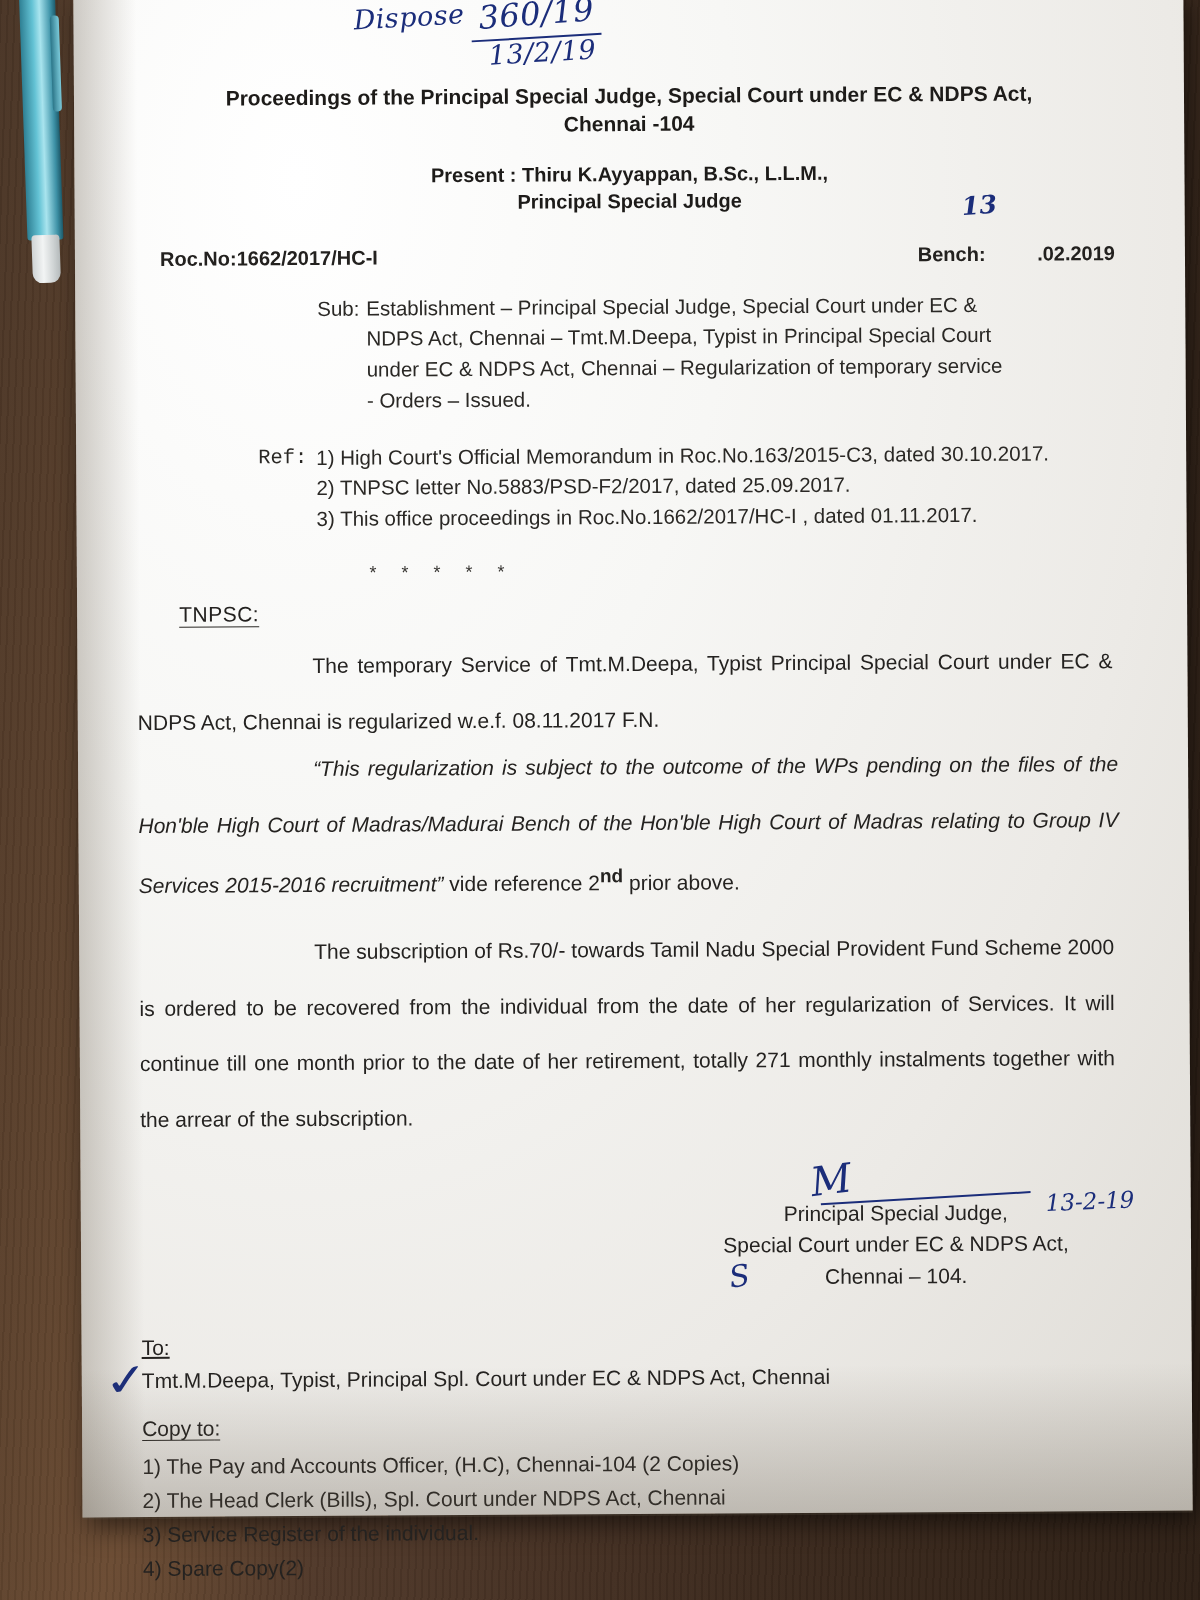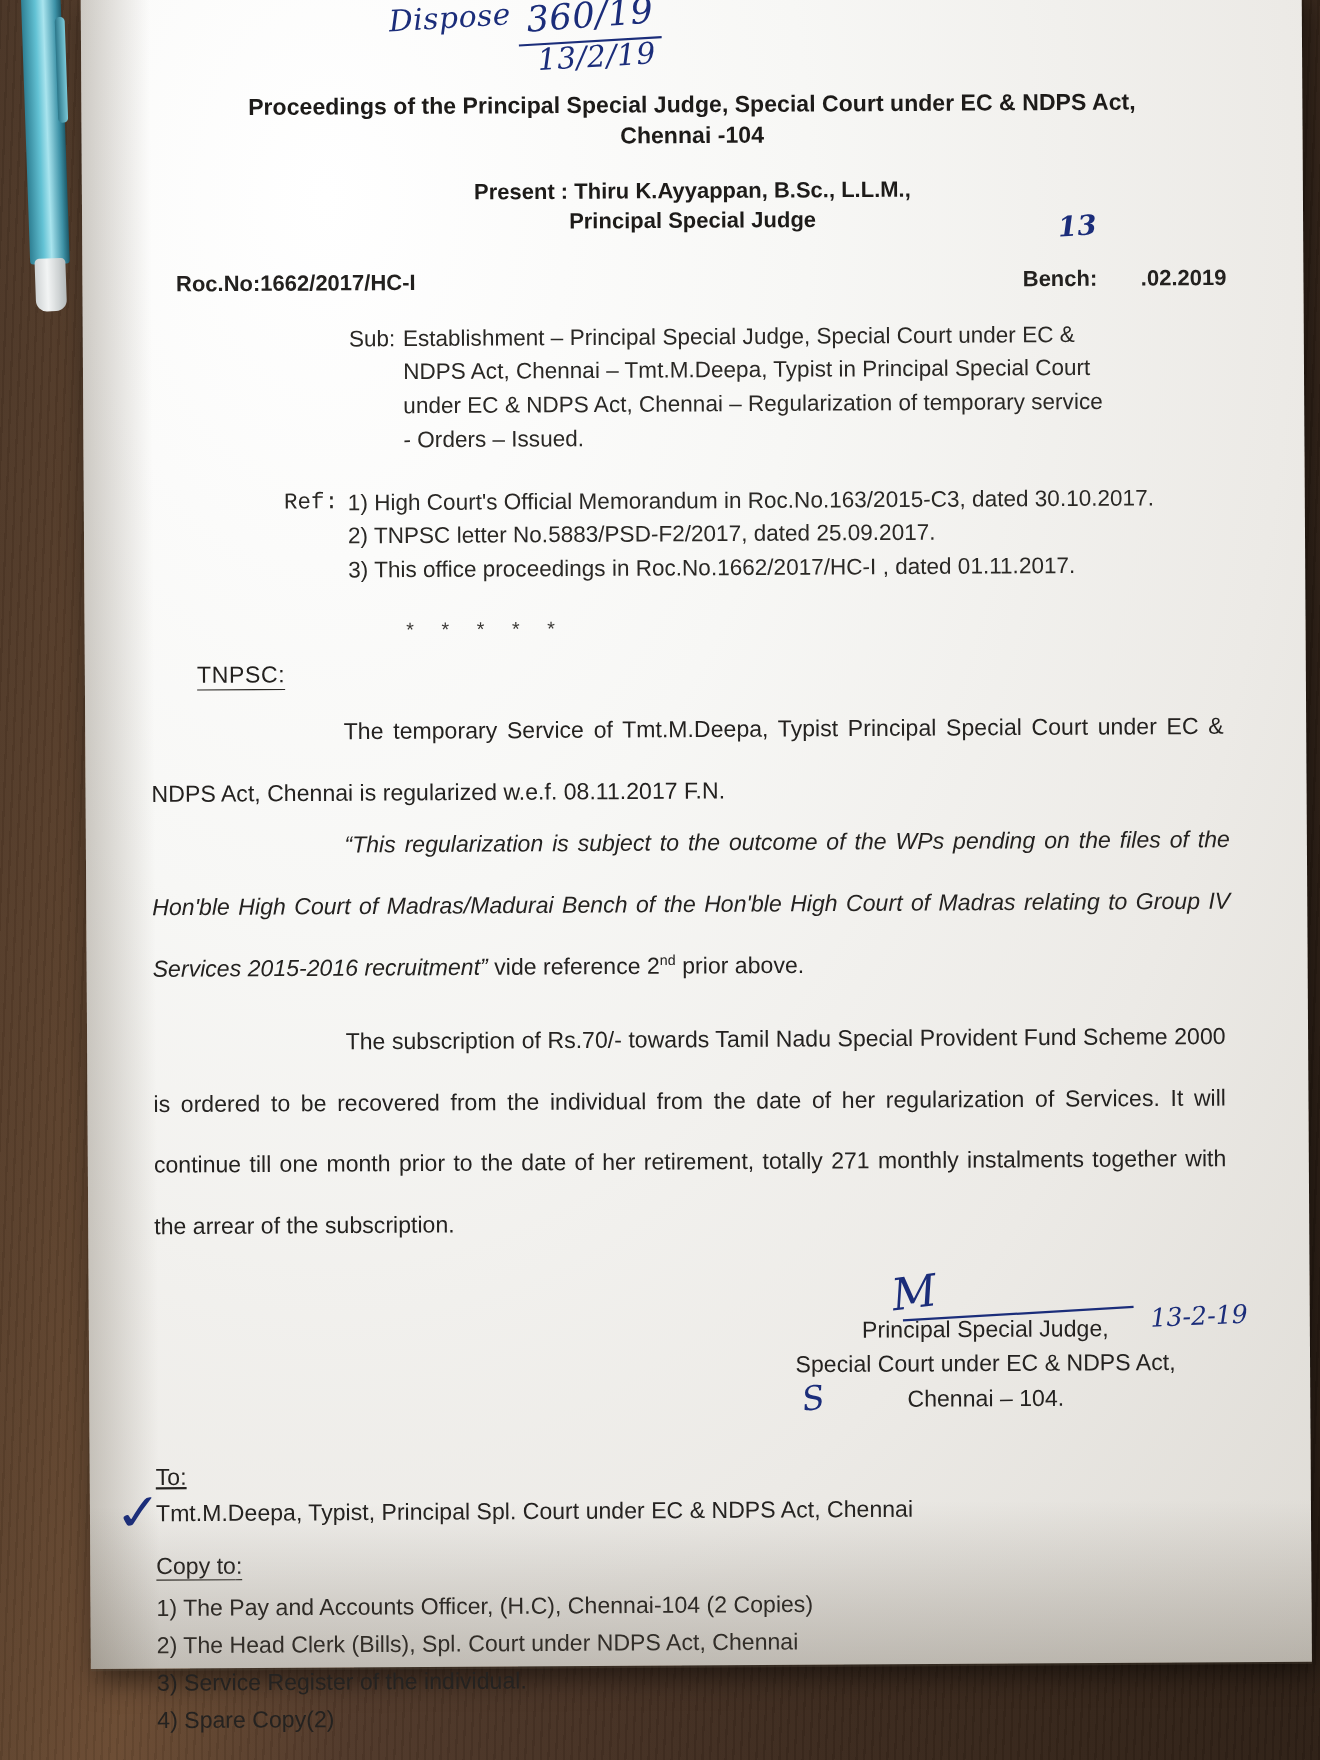--- a/index.html
+++ b/index.html
@@ -233,21 +233,21 @@
   .body-p {
     font-size: 21px;
     line-height: 2.65;
     color: #242220;
     padding: 0 35px 0 20px;
     text-align: justify;
     margin-top: 12px;
   }
   .body-p.indent { text-indent: 175px; }
   .ital { font-style: italic; }
-  .sup { font-size: 13px; vertical-align: super; }
+  .sup { font-size: 19px; vertical-align: super; font-weight: bold; }
 
   .quote-p {
     font-size: 21px;
     line-height: 2.65;
     color: #242220;
     padding: 0 30px 0 20px;
     text-align: justify;
     text-indent: 175px;
     font-style: italic;
     margin-top: -8px;
@@ -360,21 +360,21 @@
       <div class="present">
         <div>Present : Thiru K.Ayyappan, B.Sc., L.L.M.,</div>
         <div>Principal Special Judge</div>
       </div>
 
       <div class="rocrow">
         <div class="roc">Roc.No:1662/2017/HC-I</div>
         <div class="dated">
           <span>Bench:</span>
           <span class="hand hand-13">13</span>
-          <span style="margin-left:34px">.02.2019</span>
+          <span style="margin-left:46px">.02.2019</span>
         </div>
       </div>
 
       <div class="subj">
         <div class="lbl">Sub:</div>
         <div class="txt">Establishment – Principal Special Judge, Special Court under EC &amp; NDPS Act, Chennai – Tmt.M.Deepa, Typist in Principal Special Court under EC &amp; NDPS Act, Chennai – Regularization of temporary service - Orders – Issued.</div>
       </div>
 
       <div class="refs">
         <div class="refline">

